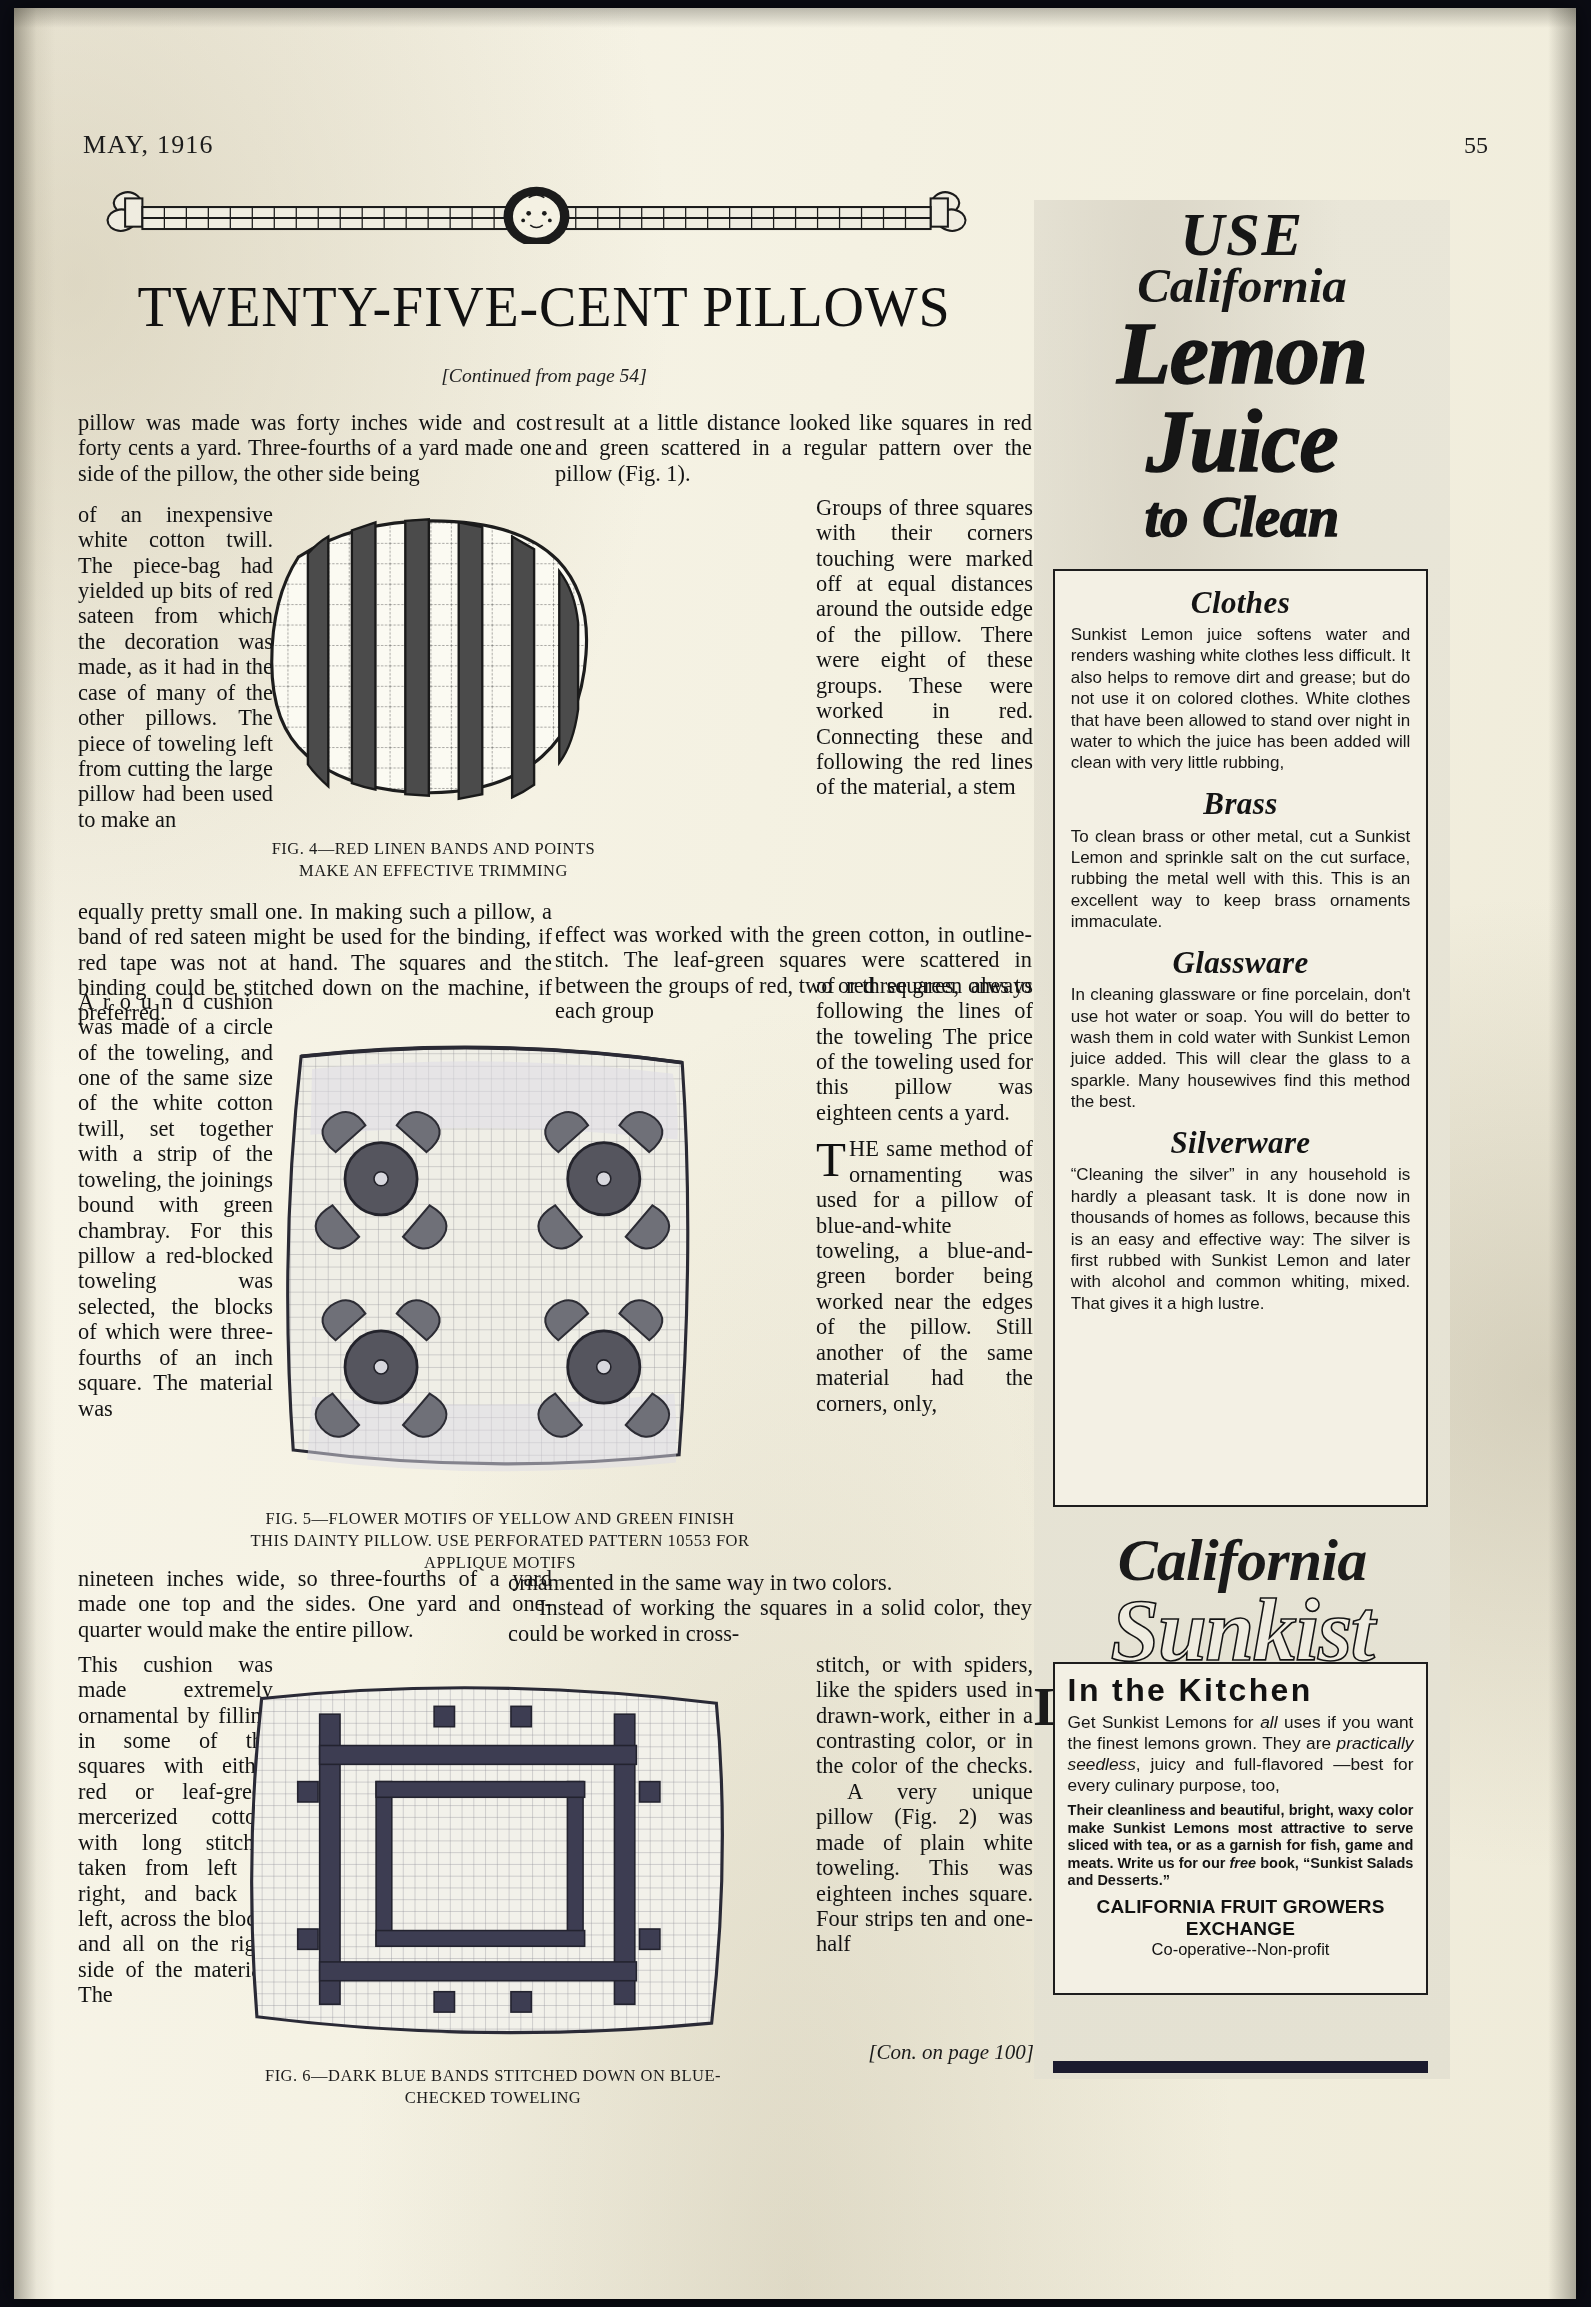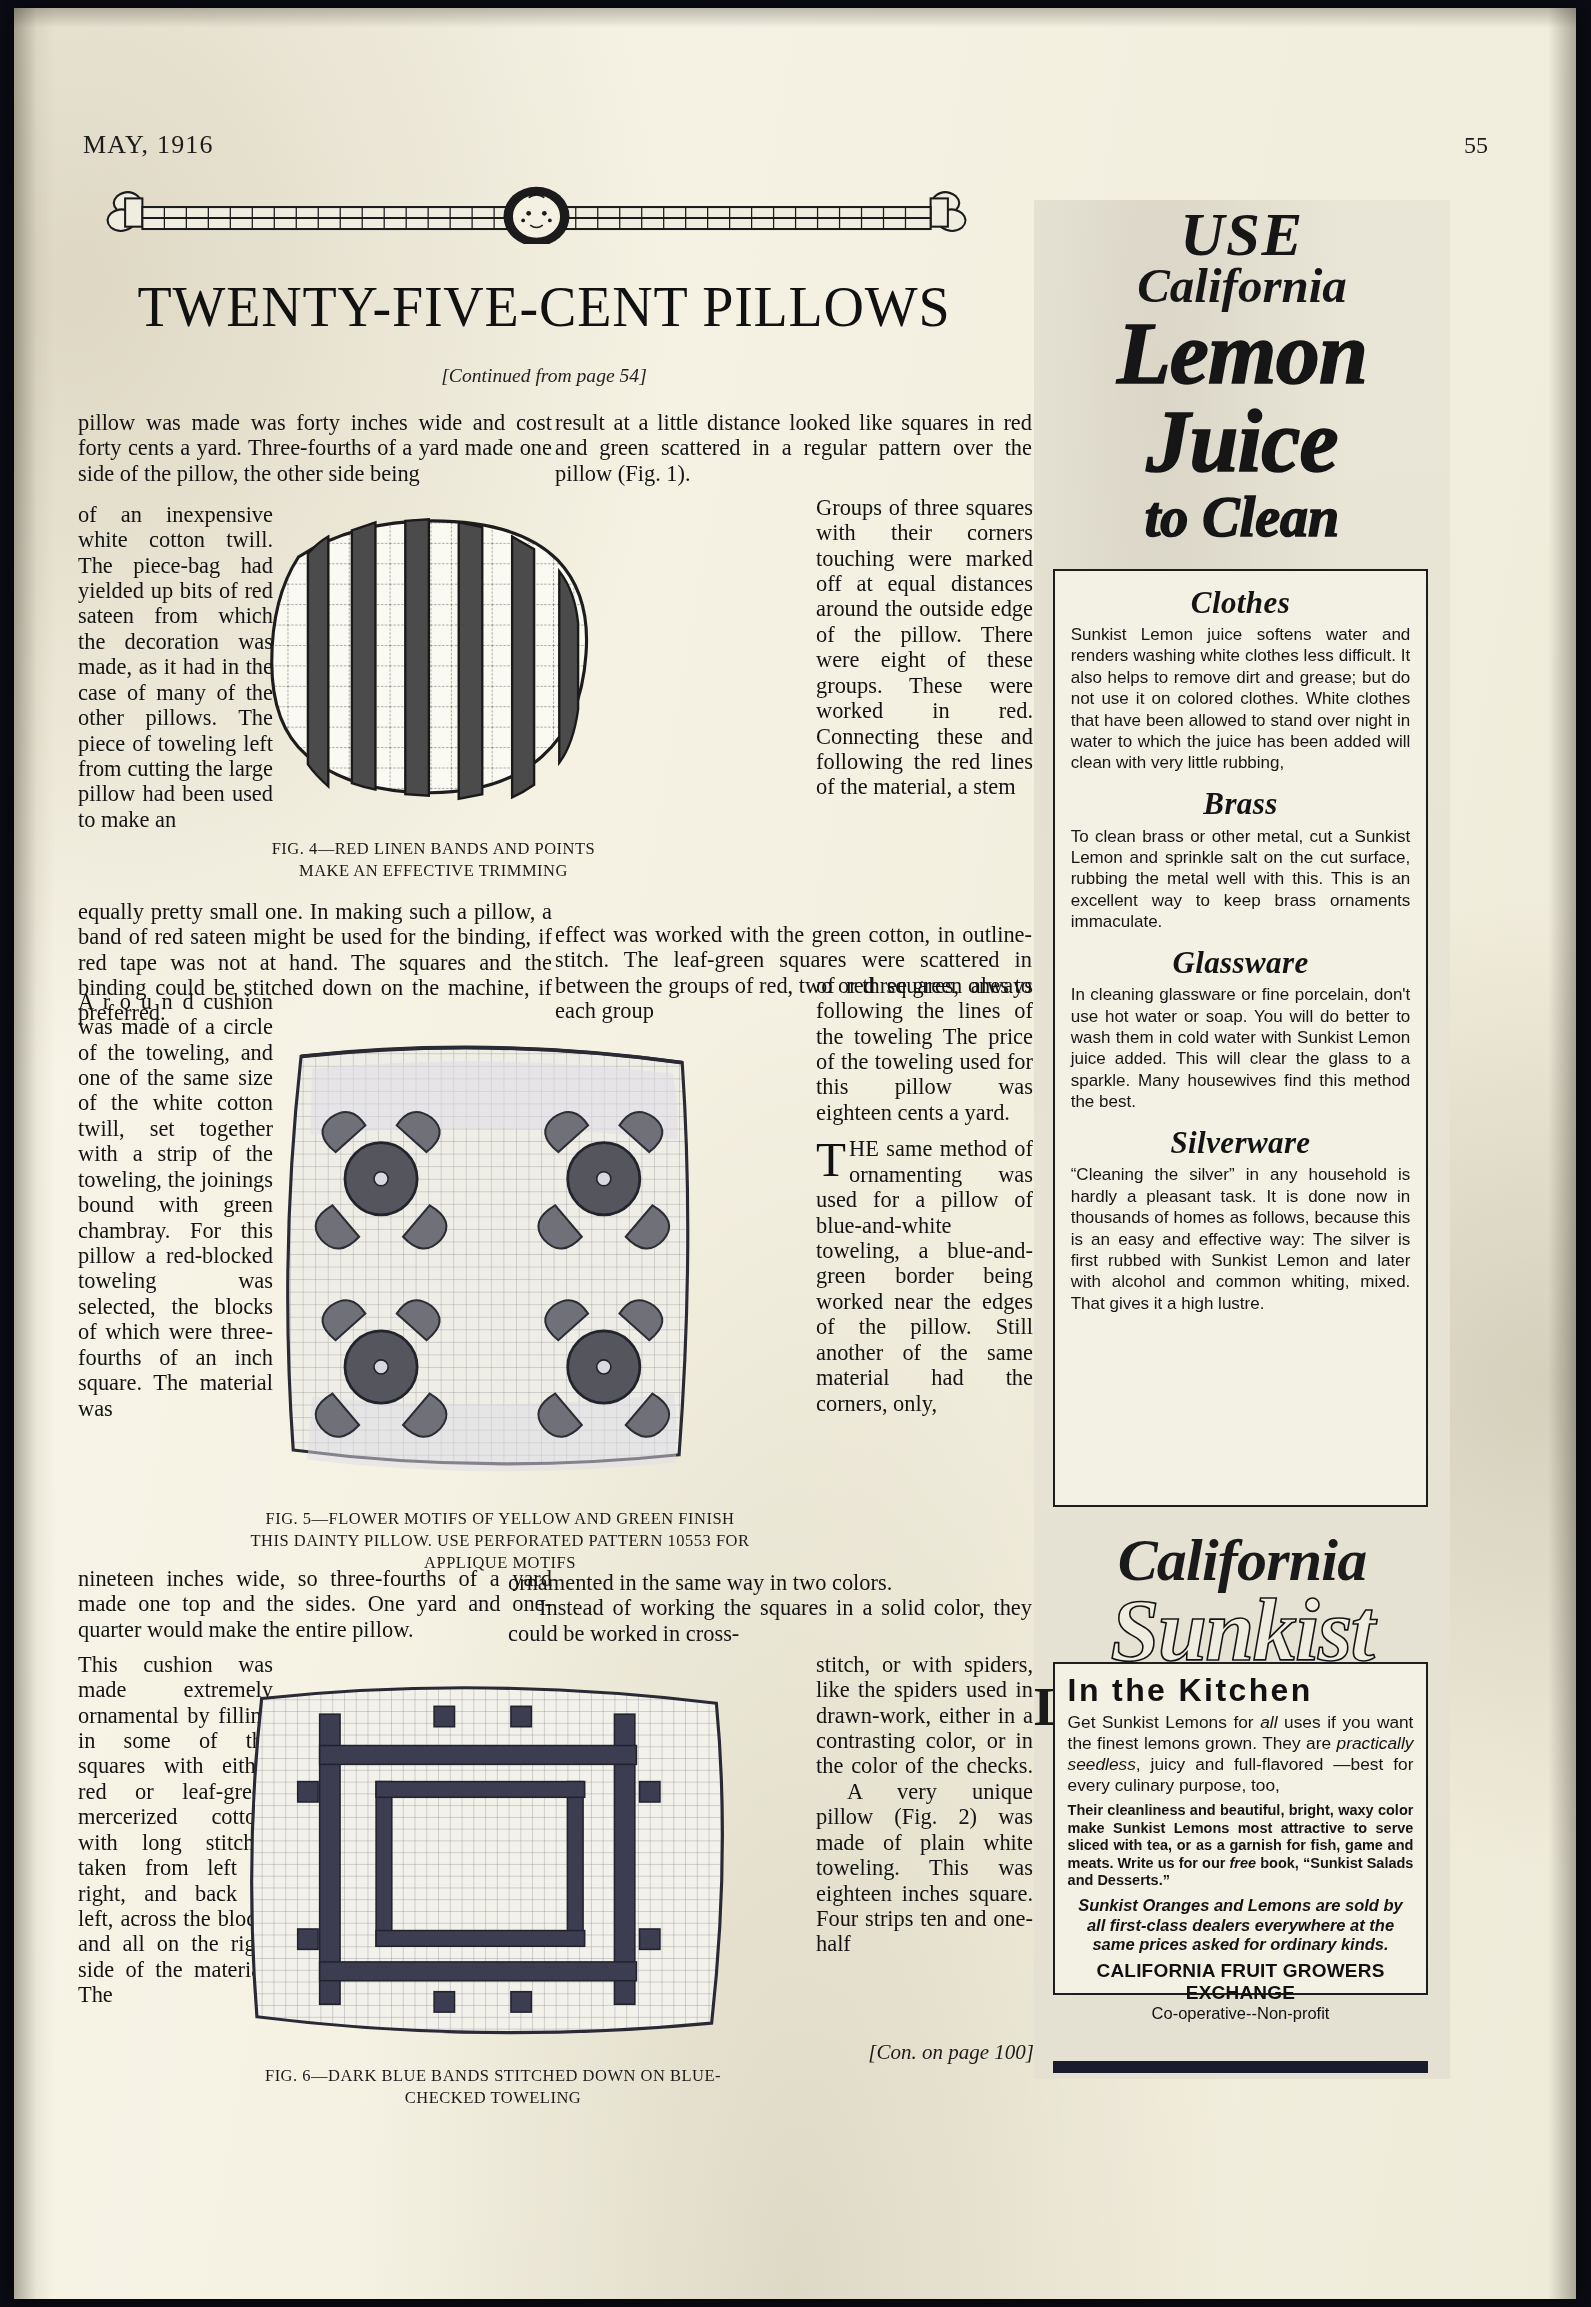--- a/index.html
+++ b/index.html
@@ -437,21 +437,20 @@
         </div>
 
         <div class="ad-cal2">California</div>
         <div class="ad-sunkist">Sunkist</div>
         <div class="ad-lemons">Lemons</div>
 
         <div class="ad-kitchen">
           <h3>In the Kitchen</h3>
           <p class="k1"><span>Get Sunkist Lemons for </span><i>all</i><span> uses if you want the finest lemons grown.   They are </span><i>practically seedless</i><span>, juicy and full-flavored —best for every culinary purpose, too,</span></p>
           <p class="k2"><span>Their cleanliness and beautiful, bright, waxy color make Sunkist Lemons most attractive to serve sliced with tea, or as a garnish for fish, game and meats.  Write us for our </span><i>free</i><span> book, “Sunkist Salads and Desserts.”</span></p>
-          <p class="k3">Sunkist Oranges and Lemons are sold by all first-class dealers everywhere at the same prices asked for ordinary kinds.</p>
           <p class="k4">CALIFORNIA FRUIT GROWERS EXCHANGE</p>
           <p class="k5">Co-operative--Non-profit</p>
 
         </div>
         <div class="ad-foot"></div>
       </div>
     </div>
 
   </div>
   <div class="edge-left"></div>

